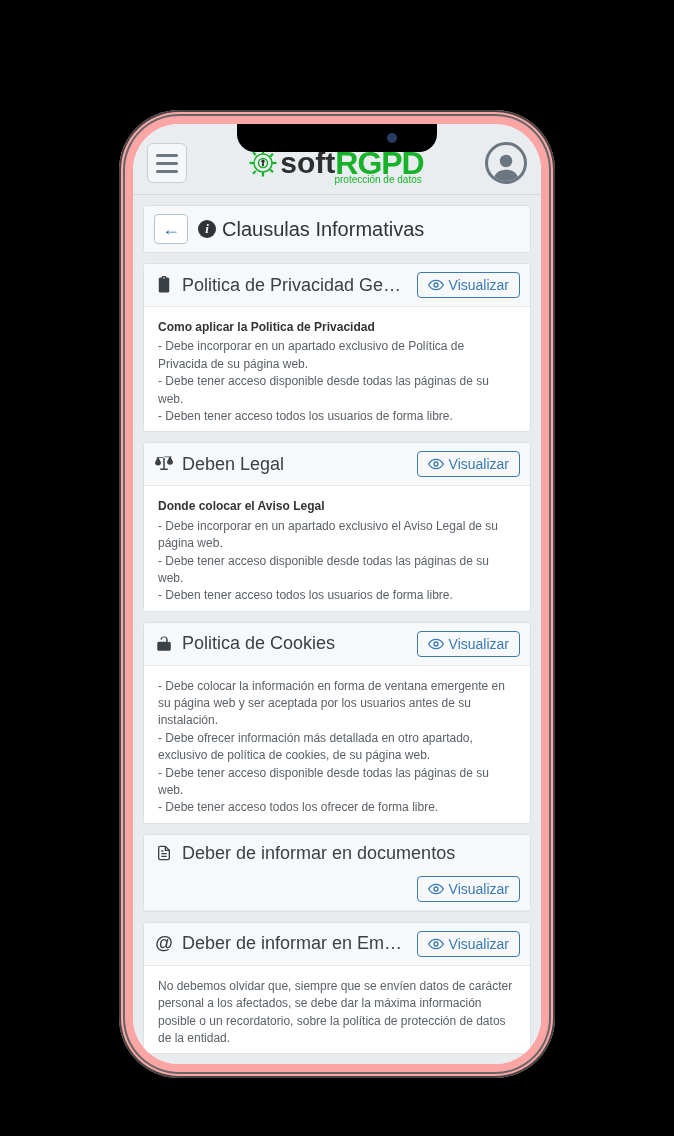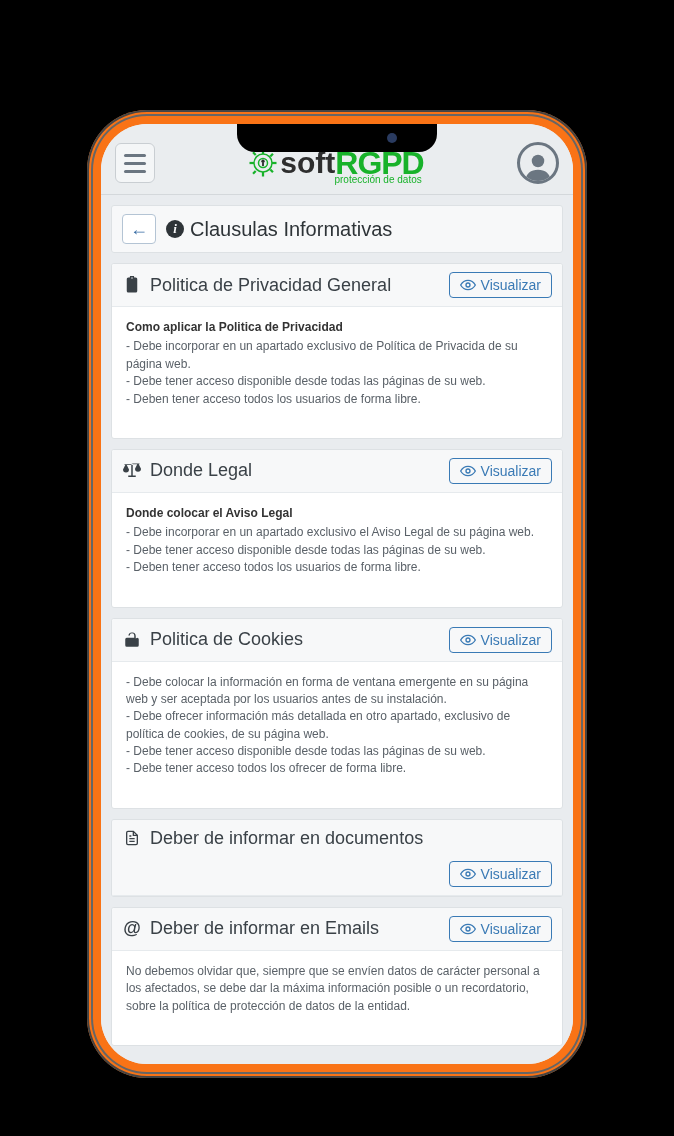--- a/index.html
+++ b/index.html
@@ -7,24 +7,24 @@
   body {
     background: #000;
     font-family: -apple-system, "Helvetica Neue", Arial, sans-serif;
     display: flex;
     align-items: flex-start;
     justify-content: center;
   }
 
   
   .phone {
-    width: 500px;
+    width: 436px;
     margin-top: 110px;
     border-radius: 60px;
-    background: #f97316;
+    background: #fca5a5;
     padding: 14px;
     box-shadow: 0 0 0 2px #444 inset, 0 20px 50px rgba(0,0,0,.6);
     position: relative;
   }
   .phone:before { 
     content: "";
     position: absolute; inset: 4px;
     border-radius: 56px;
     box-shadow: 0 0 0 2px #666 inset;
     pointer-events: none;
@@ -193,21 +193,21 @@
     background: transparent;
     border-radius: 4px;
     padding: 4px 10px;
     font-size: 14px;
     display: inline-flex; align-items: center; gap: 5px;
     white-space: nowrap;
   }
   .btn .eye { width: 16px; height: 16px; }
 
   .section-body {
-    padding: 12px 14px 30px;
+    padding: 12px 14px 6px;
     font-size: 12px;
     color: #5a6168;
     line-height: 1.45;
   }
   .section-body .heading {
     font-weight: 700; color: #333; margin-bottom: 2px;
   }
   .section-body .line { margin: 0; }
 
   .right-align-row {
@@ -312,21 +312,21 @@
       </div>
 
       <div class="section">
         <div class="section-header">
           <div class="section-title">
             <span class="icon">
               <svg viewBox="0 0 24 24" width="20" height="18" fill="#3a4147">
                   <path d="M12 2l-1 2H5l3 6a4 4 0 0 1-8 0l3-6H2V3h9zm1 0h9v1h-1l3 6a4 4 0 0 1-8 0l3-6h-6l-1-2zM11 4h2v14h4v2H7v-2h4z"></path>
                 </svg>
             </span>
-            <span class="label">Donde Legal</span>
+            <span class="label">Deben Legal</span>
           </div>
           <button class="btn">
             <svg class="eye" viewBox="0 0 24 24" fill="none" stroke="#3a7ab5" stroke-width="2">
                 <path d="M1 12s4-7 11-7 11 7 11 7-4 7-11 7S1 12 1 12z"></path>
                 <circle cx="12" cy="12" r="3"></circle>
               </svg>
             <span>Visualizar</span>
           </button>
         </div>
         <div class="section-body">

